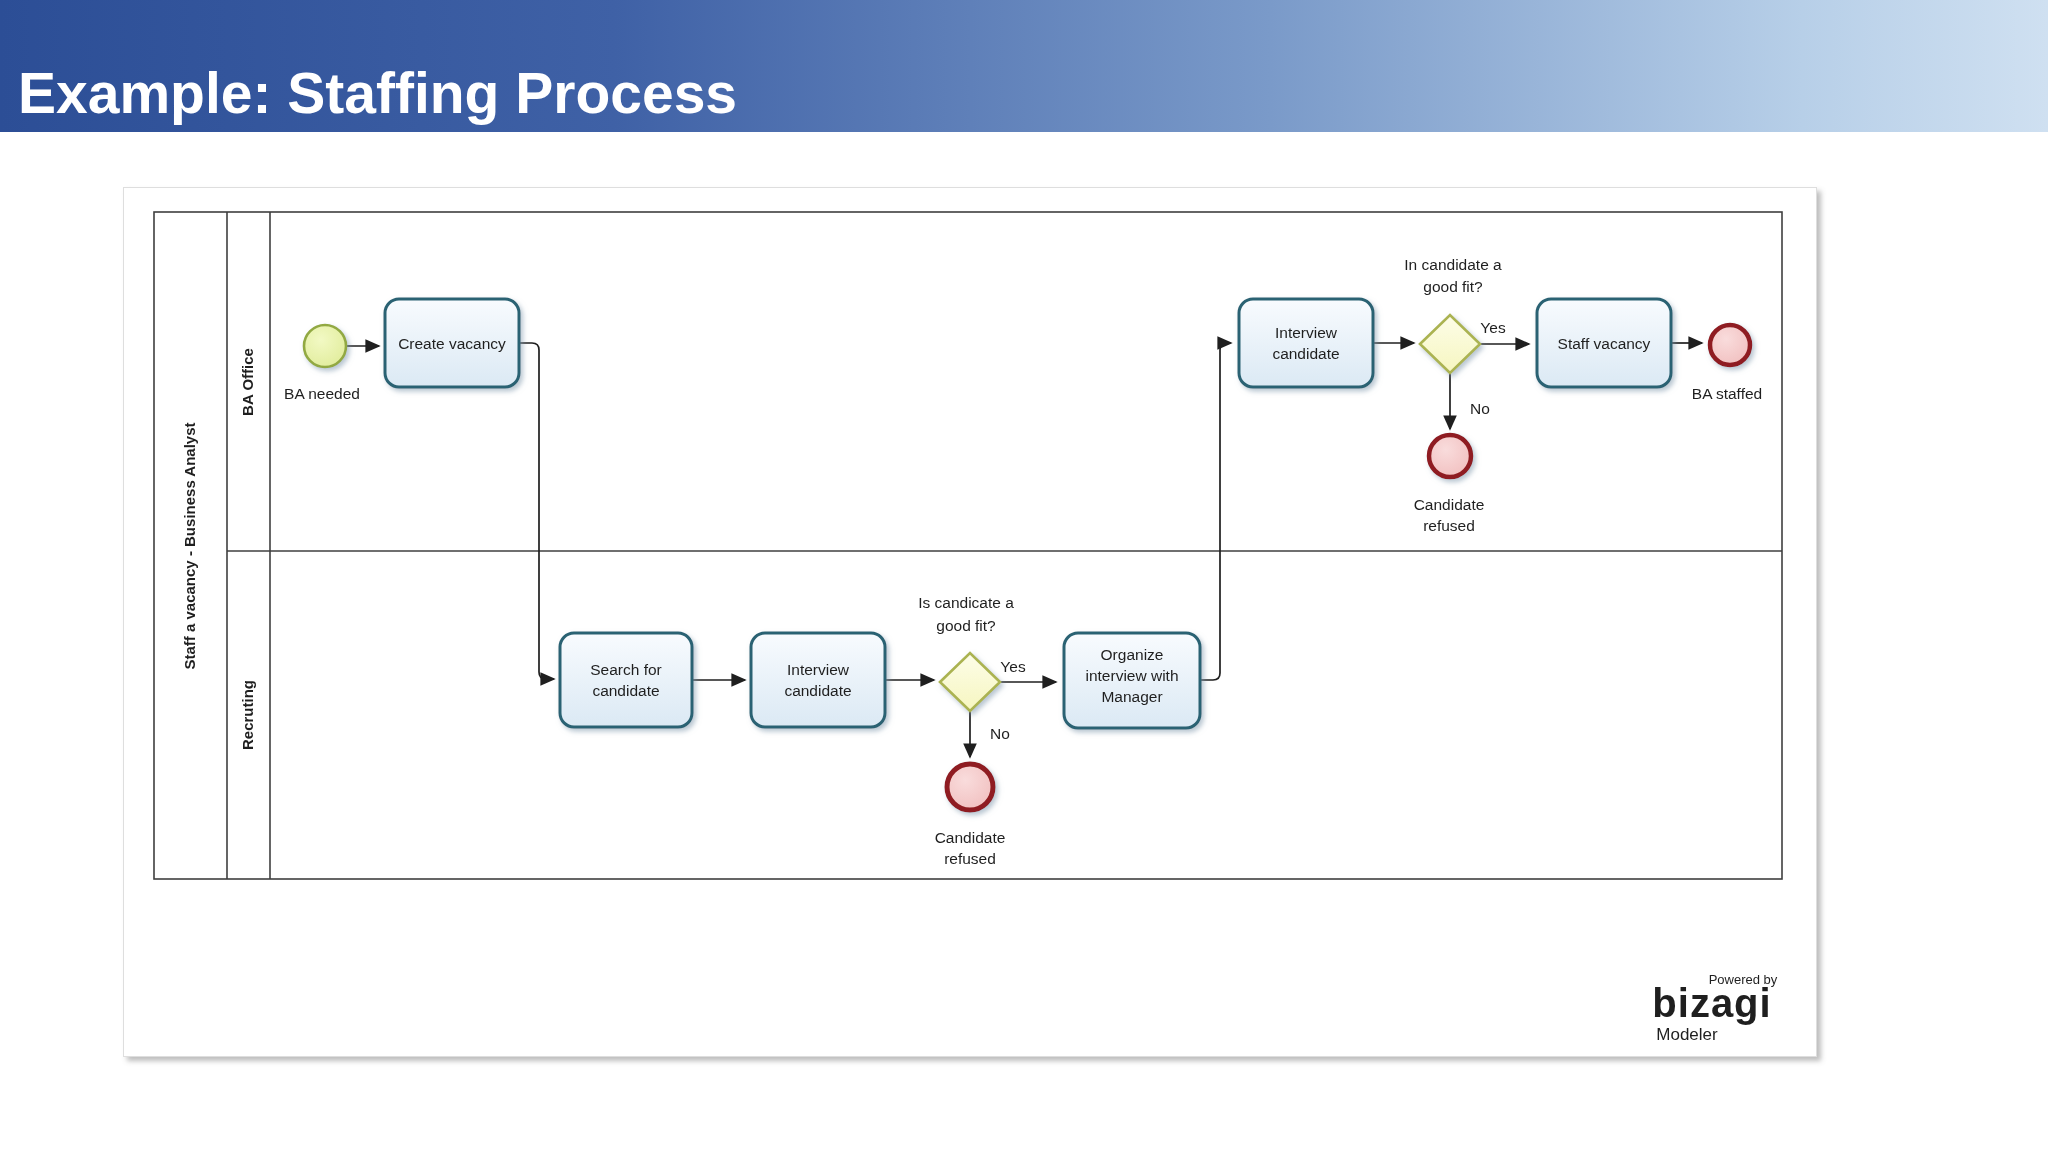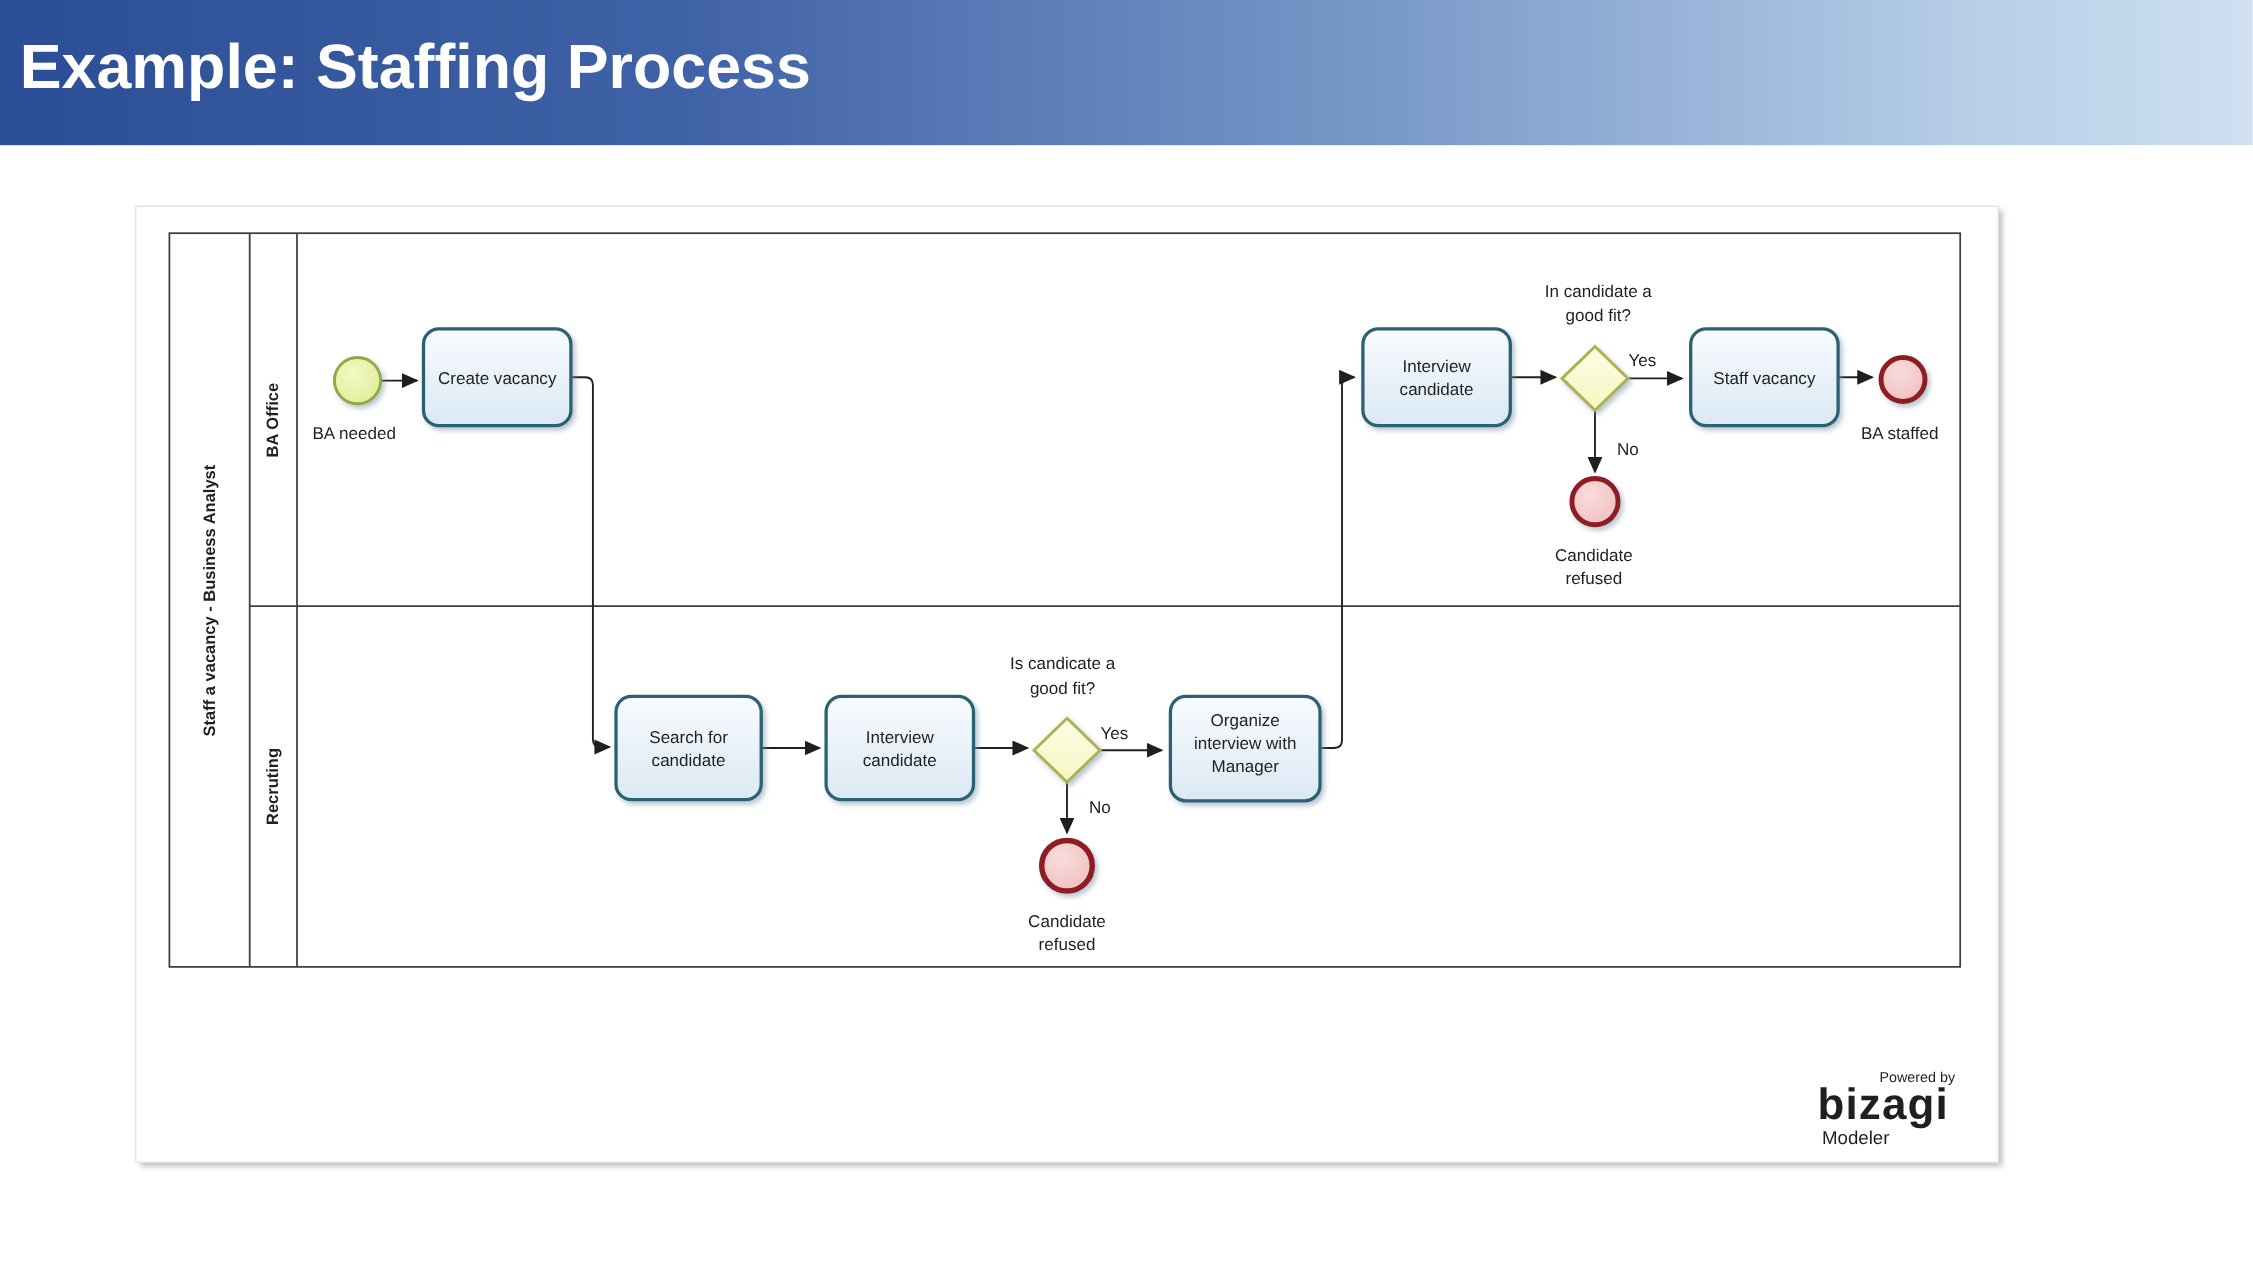--- a/index.html
+++ b/index.html
@@ -1,21 +1,21 @@
 <!DOCTYPE html>
 <html><head>
 <meta charset="utf-8">
 <style>
   html,body{margin:0;padding:0;background:#ffffff;}
   body{width:2048px;height:1152px;position:relative;overflow:hidden;
        font-family:"Liberation Sans",sans-serif;}
   .title-bar{
     position:absolute;left:0;top:0;width:2048px;height:132px;
     background:linear-gradient(90deg,#2c4e96 0%,#3f61a6 30%,#7a9ac9 62%,#b7cfe8 88%,#cfe0f1 100%);
-    display:flex;align-items:center;
+    display:flex;align-items:flex-end;
   }
   .title-bar span{
     color:#ffffff;font-size:57px;font-weight:700;letter-spacing:0px;
     padding-left:18px;line-height:1;padding-bottom:10px;
   }
   .canvas-panel{
     position:absolute;left:123px;top:187px;width:1692px;height:868px;
     background:#ffffff;border:1px solid #dedede;
     box-shadow:4px 4px 5px rgba(110,110,110,0.45);
   }

